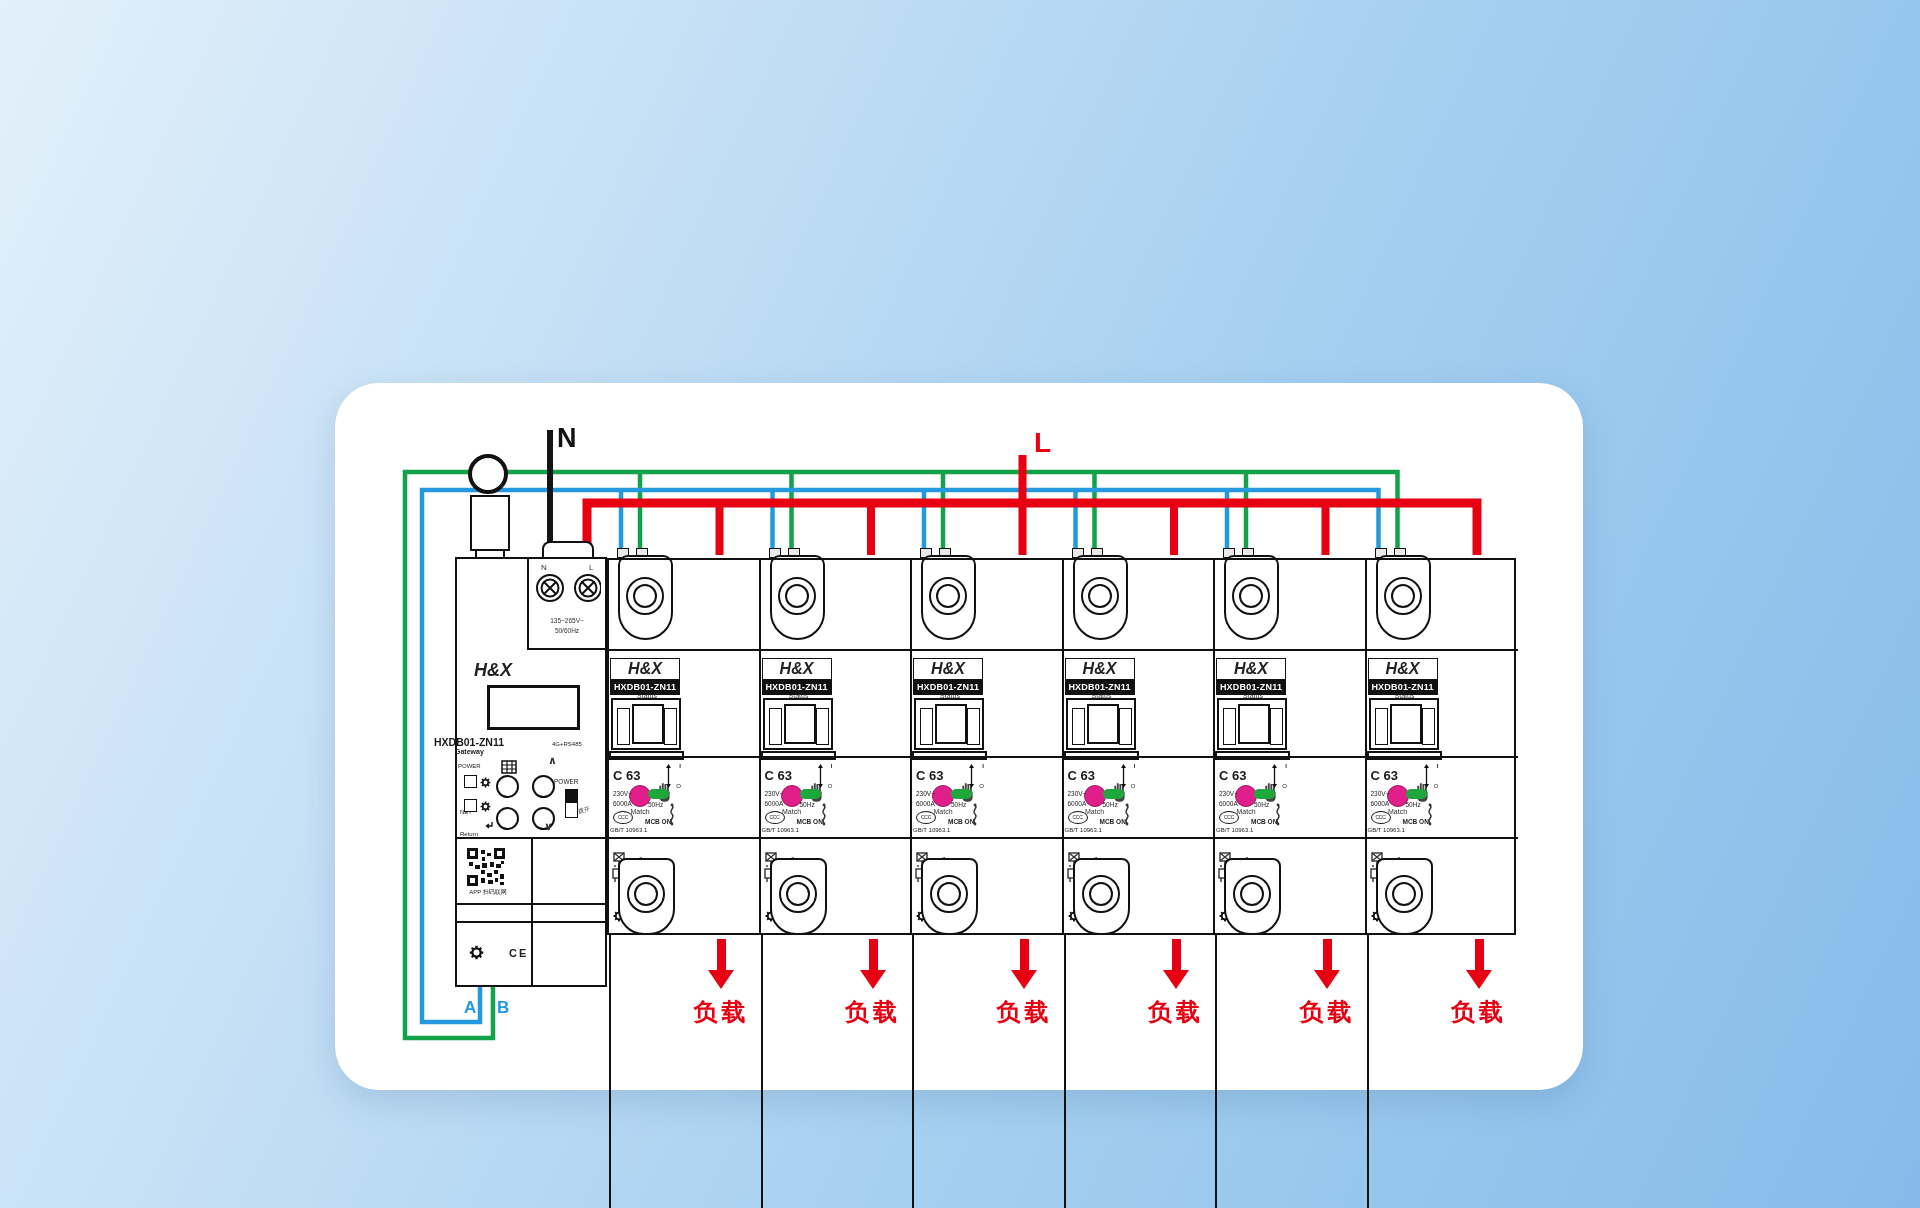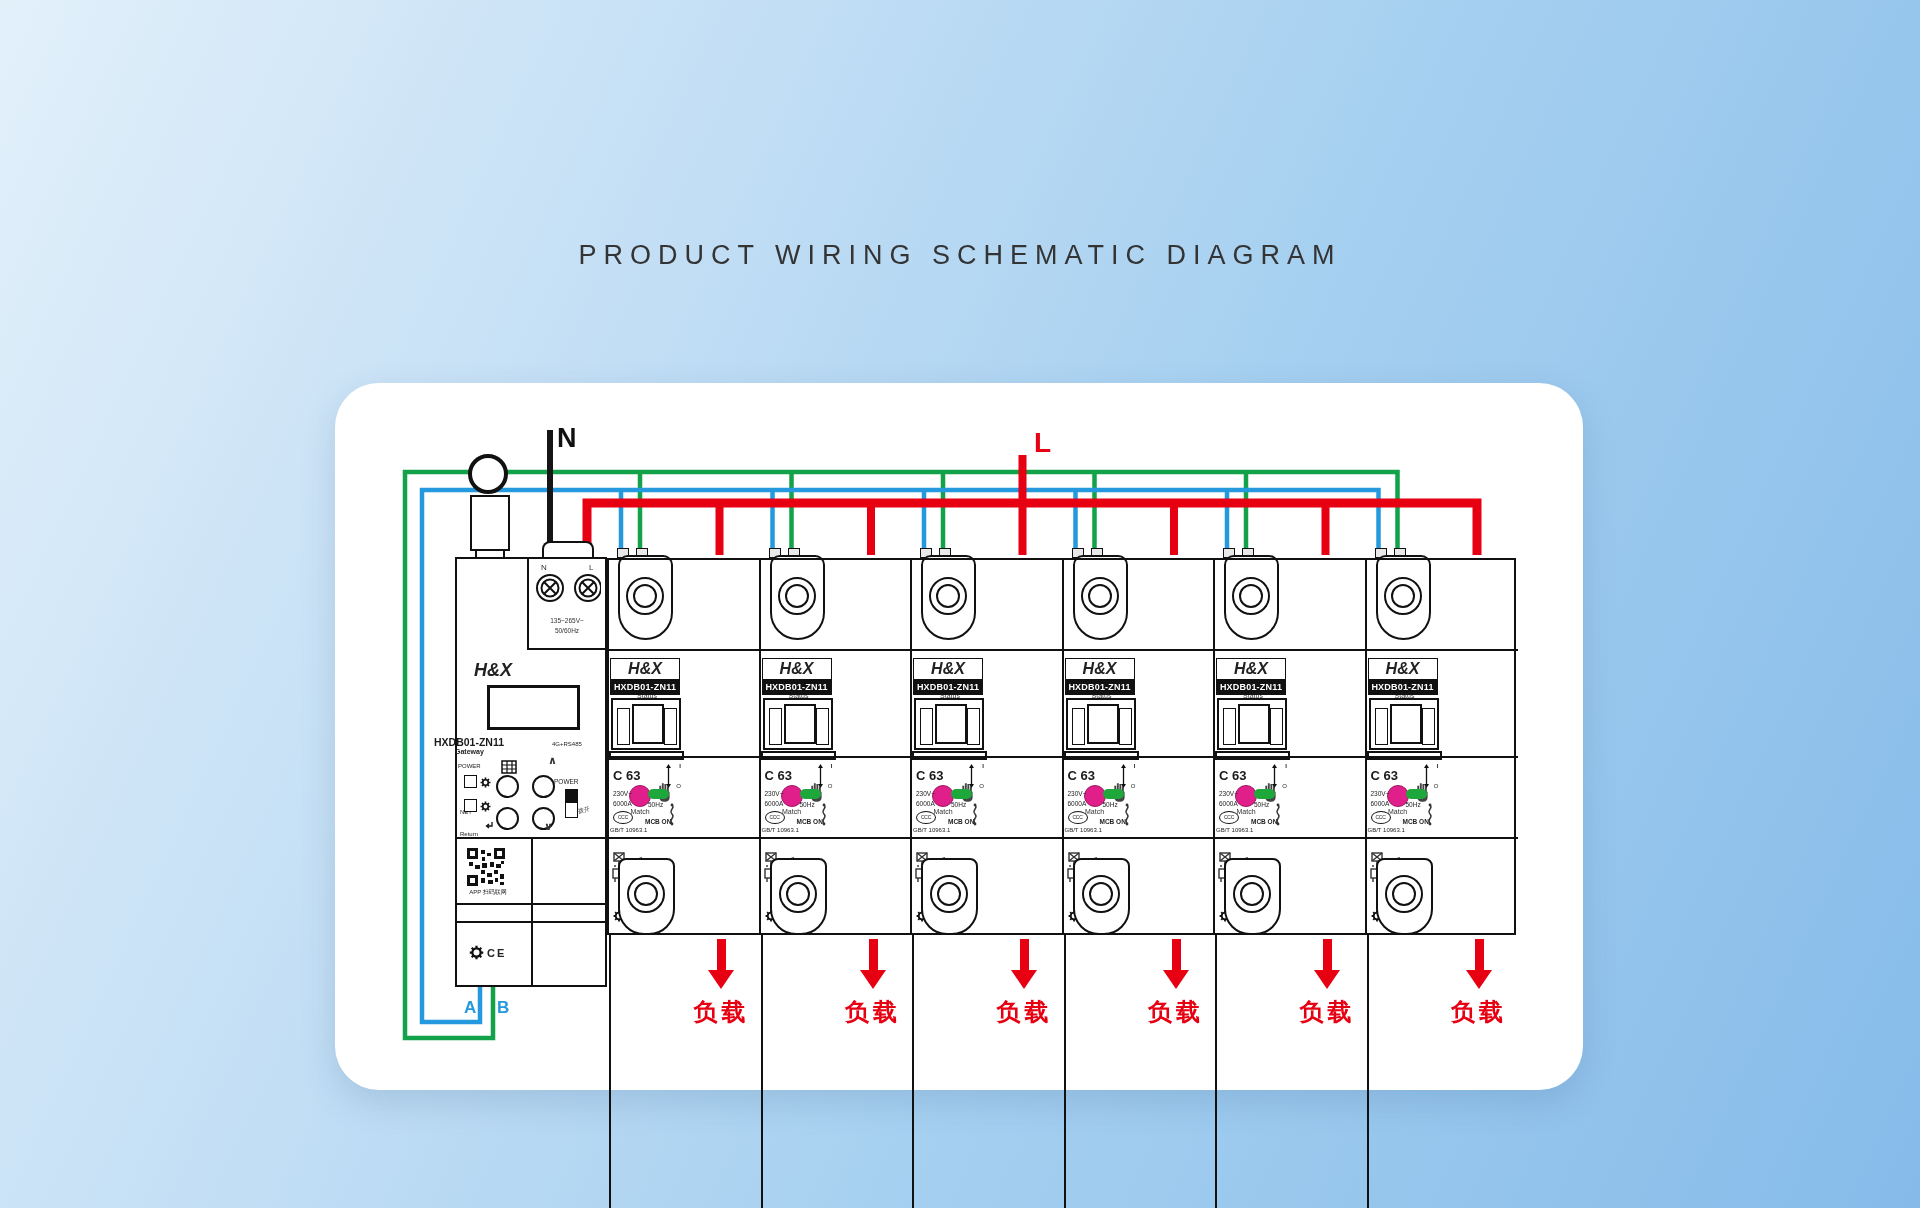--- a/index.html
+++ b/index.html
@@ -83,21 +83,21 @@
   .status-pill{left:26px;top:122px;width:23px;height:9px;border:1.5px solid var(--ink);
                border-radius:4px;background:#fff;}
   .status-txt{left:0;top:134px;width:76px;text-align:center;font-size:7px;color:#333;}
   .match-btn{left:20px;top:227px;width:22px;height:22px;border-radius:50%;
              background:var(--pink);border:1px solid #9c1663;}
   .hand{left:47px;top:223px;}
   .match-txt{left:9px;top:250px;width:44px;text-align:center;font-size:7px;color:#333;}
   .mcb-txt{left:36px;top:260px;width:40px;font-size:6.5px;font-weight:700;color:#222;}
   .relay{left:2px;top:294px;}
   .ce-row{left:4px;top:352px;display:flex;align-items:center;gap:3px;}
-  .ce-row .cemark{font-size:11px;}
+  .ce-row .cemark{font-size:11px;margin-left:22px;}
 
   .breaker{left:76.5px;top:0;width:75px;height:377px;border-left:2px solid var(--ink);}
   .bterm{border:2px solid var(--ink);background:#fff;}
   .bt-top{left:9px;top:-3px;width:55px;height:85px;border-radius:10px 10px 28px 28px;}
   .bt-bot{left:9px;top:300px;width:57px;height:77px;border-radius:8px 8px 26px 26px;}
   .ring{position:absolute;border:2.5px solid var(--ink);border-radius:50%;background:#fff;}
   .ring2{position:absolute;border:2px solid var(--ink);border-radius:50%;background:#fff;}
   .bt-top .ring{left:6px;top:20px;width:38px;height:38px;}
   .bt-top .ring2{left:13px;top:27px;width:24px;height:24px;}
   .bt-bot .ring{left:7px;top:15px;width:38px;height:38px;}
@@ -127,21 +127,20 @@
   .l-head{left:99px;top:412px;width:0;height:0;border-left:13.5px solid transparent;
           border-right:13.5px solid transparent;border-top:19px solid var(--load-red);}
   .load{left:62px;top:438px;width:101px;text-align:center;font-size:24px;font-weight:800;
         color:var(--load-red);letter-spacing:4px;}
 </style>
 </head>
 <body>
 
 <div class="stage">
 
-  <div class="abs subtitle">PRODUCT WIRING SCHEMATIC DIAGRAM</div>
 
   <div class="abs panel">
 
     <svg class="abs wires" width="1248" height="707" viewBox="0 0 1248 707">
       <path class="w-green" d="M158 604 V655 H70 V89 H1062.5 V172 M305 89 V172 M456.5 89 V172 M608 89 V172 M759.5 89 V172 M911 89 V172"></path>
       <path class="w-blue" d="M145 604 V639 H87 V107 H1043.5 V172 M286 107 V172 M437.5 107 V172 M589 107 V172 M740.5 107 V172 M892 107 V172"></path>
       <path class="w-red" d="M252 174 V120 H1142 V172"></path>
       <path class="w-red-drop" d="M384.5 120 V172 M536 120 V172 M687.5 72 V172 M839 120 V172 M990.5 120 V172"></path>
       <path class="w-black" d="M215 47 V187"></path>
     </svg>

